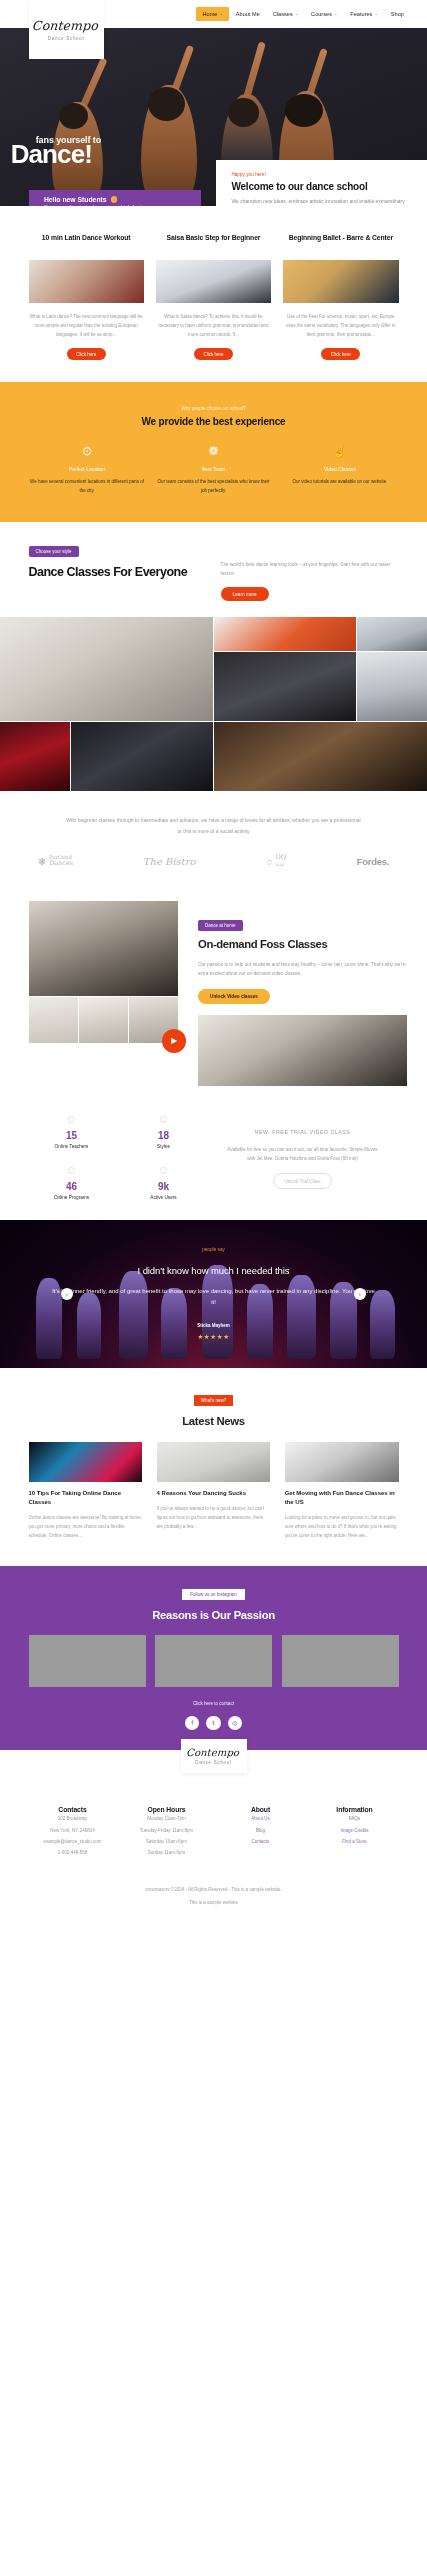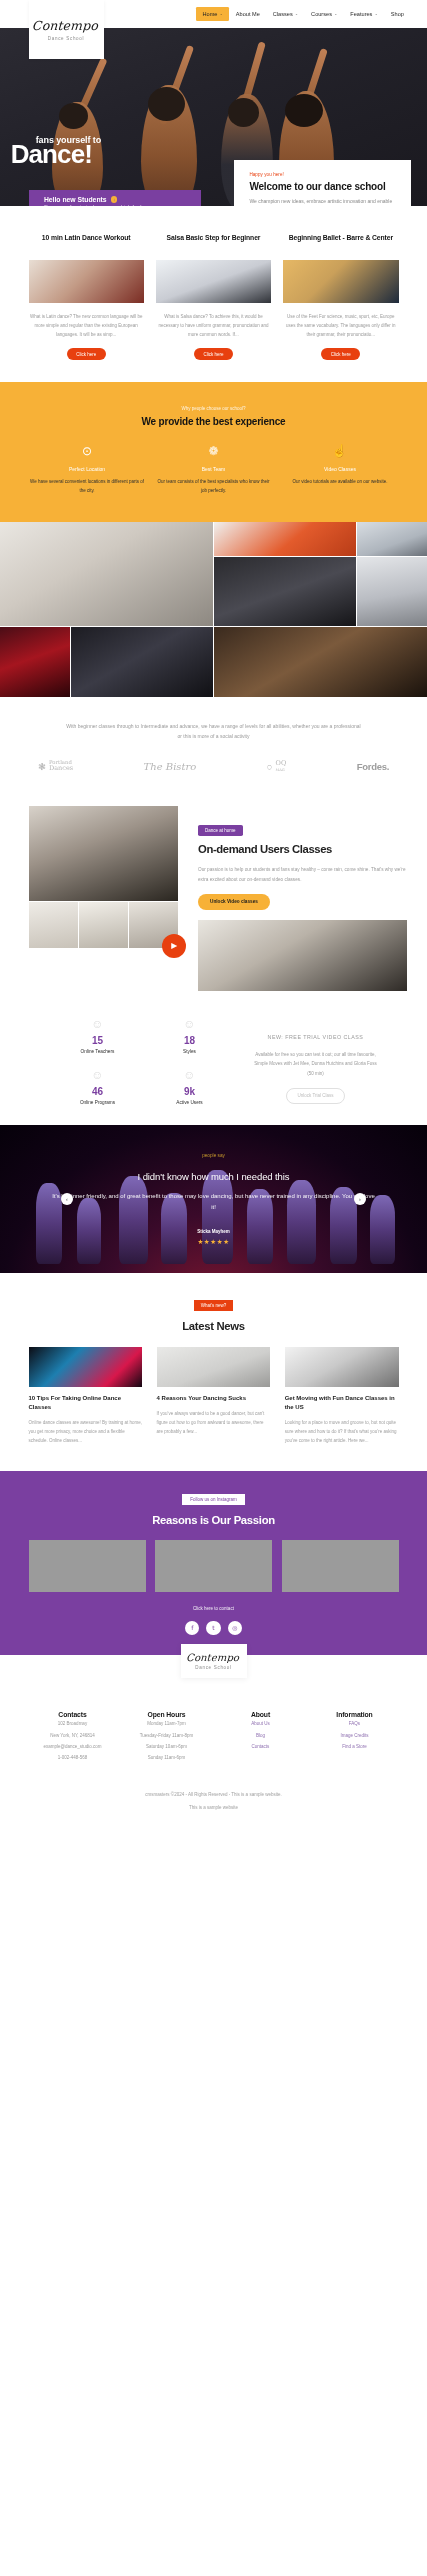--- a/index.html
+++ b/index.html
@@ -74,21 +74,21 @@
   .promo-title { font-size: 6.8px; font-weight: 600; display: flex; align-items: center; gap: 4.2px; }
   .promo-ico {
     width: 6.5px; height: 6.5px; border-radius: 50%; background: #f7b137;
     display: inline-flex; align-items: center; justify-content: center;
     font-size: 4.2px; color: #6b2f90;
   }
   .promo-sub { font-size: 4.5px; margin-top: 2.4px; opacity: .95; }
 
   
   .welcome {
-    position: absolute; right: 16px; top: 132px; width: 177px; background: #fff;
+    position: absolute; right: 0px; top: 132px; width: 211px; background: #fff;
     padding: 12px 15.4px 10.7px 15.4px; z-index: 40;
   }
   .kicker { color: #e8400f; font-size: 4.5px; letter-spacing: 0.1px; }
   .welcome h2 { font-size: 10px; font-weight: 700; margin-top: 3.6px; letter-spacing: -0.2px; color: #161616; }
   .welcome p { font-size: 5px; color: #8a8a8a; line-height: 2.0; margin-top: 4.7px; }
 
   
   .classes { background: #fff; padding: 27px 28.5px 21.4px 28.5px; }
   .class-grid { display: grid; grid-template-columns: repeat(3,1fr); gap: 12px; }
   .class-card { text-align: center; }
@@ -168,21 +168,21 @@
   .odv-right { flex: 1; padding: 16.6px 20px 0 20px; }
   .odv-right h2 { font-size: 11.3px; font-weight: 700; line-height: 1.2; margin-top: 7.1px; letter-spacing: -0.4px; }
   .odv-right p { font-size: 4.7px; color: #9a9a9a; line-height: 2.1; margin-top: 8.3px; }
   .btn-yellow {
     display: inline-block; background: #f7b137; color: #1d1d1d; font-size: 4.7px; font-weight: 600;
     padding: 5.3px 12px; border-radius: 10.7px; border: none; margin-top: 9.5px; cursor: pointer;
   }
   .odv-photo { height: 71px; margin-top: 10.7px; background: linear-gradient(150deg,#e9e6e0 0%,#b9b2a8 40%,#2e2a26 100%); }
 
   
-  .stats-wrap { background: #fff; padding: 3.6px 28.5px 20px 28.5px; display: flex; margin-left: 26px; }
+  .stats-wrap { background: #fff; padding: 3.6px 28.5px 20px 28.5px; display: flex; }
   .stats { width: 178px; display: grid; grid-template-columns: 1fr 1fr; gap: 13px 6px; padding-top: 3.6px; }
   .stat { text-align: center; }
   .stat-ico { height: 15.4px; display: flex; align-items: center; justify-content: center; color: #dcdcdc; font-size: 12px; }
   .stat-num { font-size: 10px; font-weight: 700; color: #7a3fa0; margin-top: 3.6px; }
   .stat-lbl { font-size: 4.7px; color: #2b2b2b; margin-top: 3px; }
   .trial { flex: 1; text-align: center; padding: 21.4px 18px 0 18px; }
   .trial-title { font-size: 5.3px; color: #9a9a9a; letter-spacing: 0.5px; }
   .trial-desc { font-size: 4.5px; color: #9a9a9a; line-height: 2.1; margin-top: 9.5px; }
   .btn-outline {
     display: inline-block; border: 0.6px solid #e0e0e0; color: #bdbdbd; background: transparent;
@@ -350,20 +350,30 @@
           <div class="feat-desc">Our team consists of the best specialists who know their job perfectly.</div>
         </div>
         <div>
           <div class="feat-ico" style="color:#fff;font-size:12px">☝</div>
           <div class="feat-name">Video Classes</div>
           <div class="feat-desc">Our video tutorials are available on our website.</div>
         </div>
       </div>
   </div>
 
+  <div class="dcfe">
+    <div class="dcfe-left">
+      <span class="tag-purple">Choose your style</span>
+      <h2>Dance Classes For Everyone</h2>
+    </div>
+    <div class="dcfe-right">
+      <p>The world's best dance learning tools – at your fingertips. Start free with our taster lesson</p>
+      <button class="btn-red-lg">Learn more</button>
+    </div>
+  </div>
 
   <div class="gallery">
     <div class="g g1"></div>
     <div class="g g2"></div>
     <div class="g g3"></div>
     <div class="g g4"></div>
     <div class="g g5"></div>
     <div class="g g6"></div>
     <div class="g g7"></div>
     <div class="g g8"></div>
@@ -400,21 +410,21 @@
       <div class="odv-img-main"></div>
       <div class="odv-thumbs">
         <div class="odv-th th1"></div>
         <div class="odv-th th2"></div>
         <div class="odv-th th3"></div>
         <div class="play-btn">▶</div>
       </div>
     </div>
     <div class="odv-right">
       <span class="tag-purple">Dance at home</span>
-      <h2>On-demand Users Classes</h2>
+      <h2>On-demand Foss Classes</h2>
       <p>Our passion is to help our students and fans stay healthy – come rain, come shine. That's why we're extra excited about our on-demand video classes.</p>
       <button class="btn-yellow">Unlock Video classes</button>
       <div class="odv-photo"></div>
     </div>
   </div>
 
   <div class="stats-wrap">
     <div class="stats" id="stats">
         <div class="stat">
           <div class="stat-ico">☺</div>

